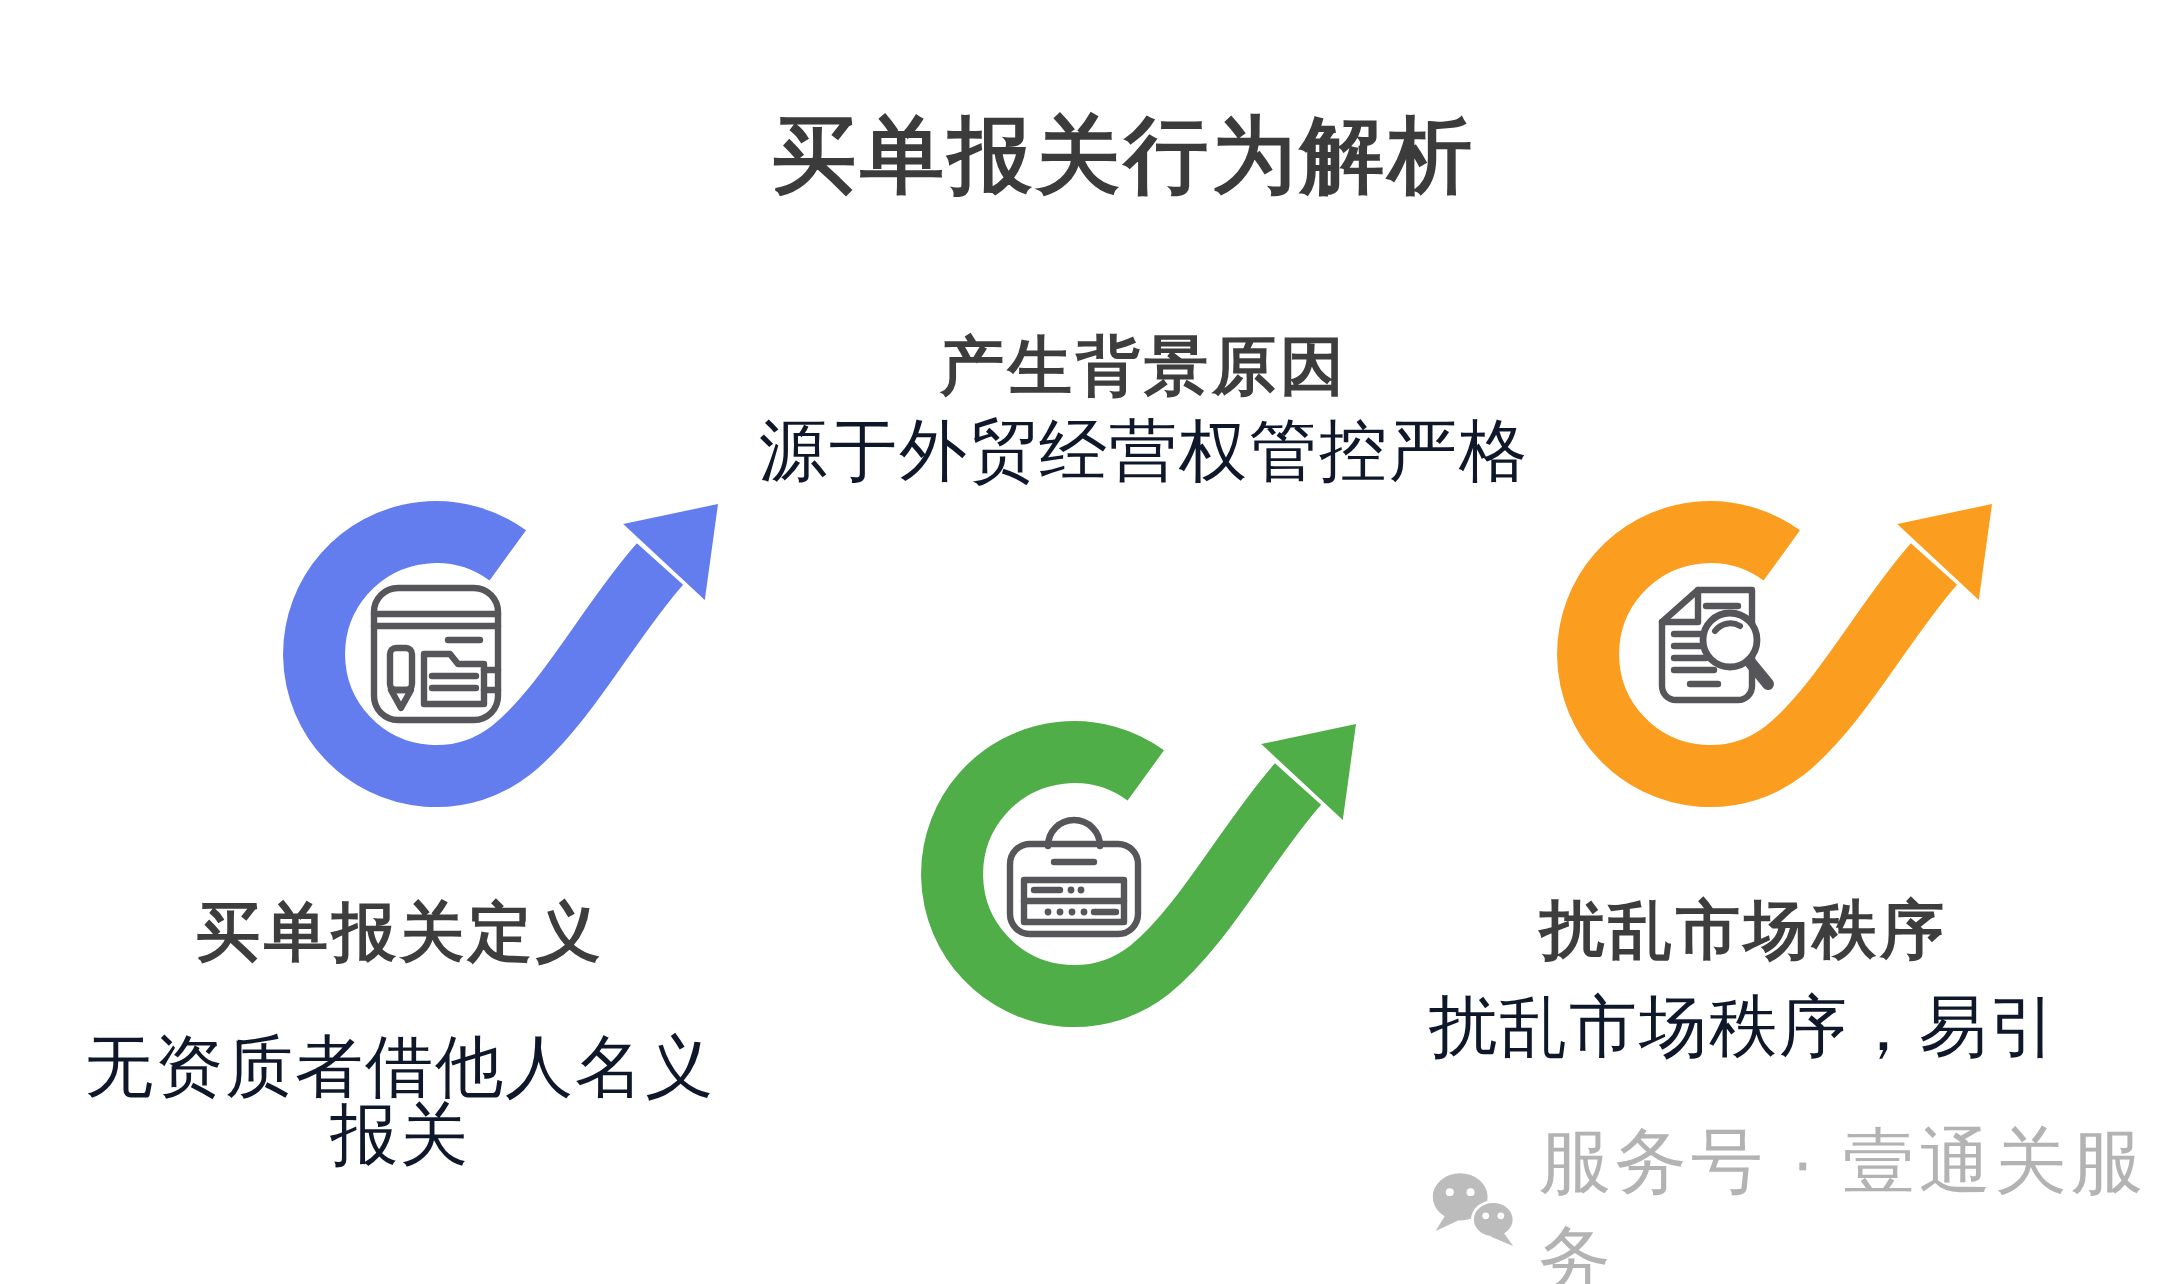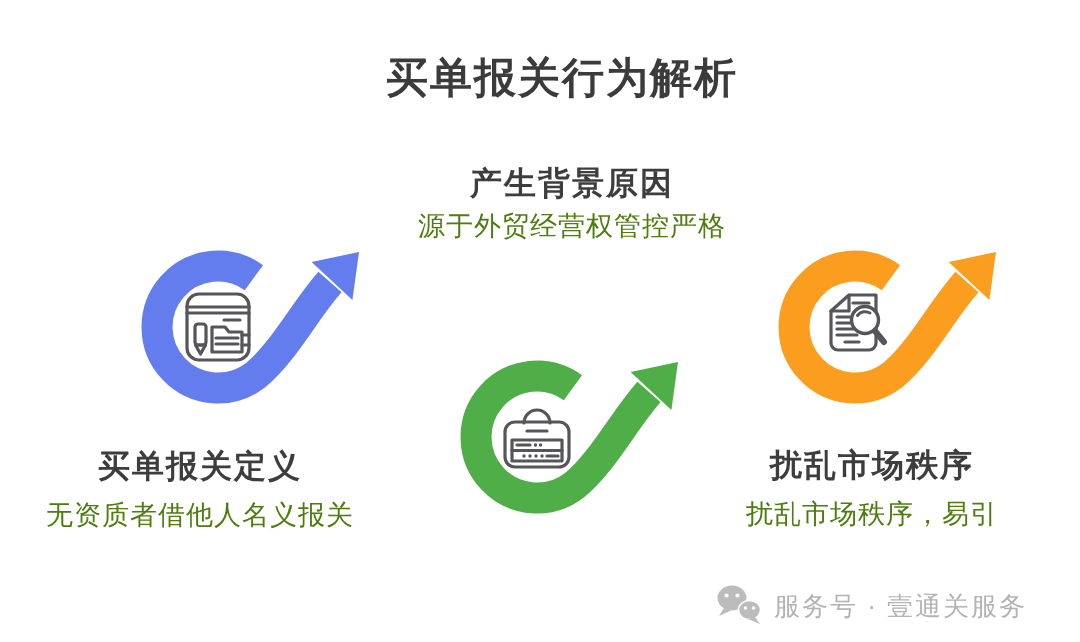--- a/index.html
+++ b/index.html
@@ -10,33 +10,33 @@
   .title{
     position:absolute;top:50px;left:12px;width:1080px;text-align:center;
     font-size:42px;font-weight:700;color:#3b3b3b;letter-spacing:2px;
     padding-left:20px;box-sizing:border-box;
   }
   .caption{position:absolute;text-align:center;}
   .caption .heading{
     font-size:32px;font-weight:700;color:#3d3d3d;letter-spacing:2px;line-height:40px;
   }
   .caption .subtitle{
-    font-size:27px;color:#4d7c0f;letter-spacing:1px;line-height:34px;
+    font-size:34px;color:#0f172a;letter-spacing:1px;line-height:34px;
   }
   .caption-top{left:372px;top:163px;width:400px;}
   .caption-top .subtitle{margin-top:6px;}
   .caption-left{left:30px;top:446px;width:340px;}
-  .caption-left .subtitle{margin-top:12px;}
+  .caption-left .subtitle{margin-top:31px;}
   .caption-right{left:702px;top:445px;width:340px;}
   .caption-right .subtitle{margin-top:12px;}
   .swoosh,.lineicon{position:absolute;}
   .footer{
     position:absolute;left:714px;top:582px;height:48px;
     display:flex;align-items:center;gap:10px;
-    color:#b3b3b3;font-size:26px;letter-spacing:2px;
+    color:#b3b3b3;font-size:36px;letter-spacing:2px;
   }
 </style>
 </head>
 <body>
 
 <div class="canvas">
 
   <div class="title">买单报关行为解析</div>
 
   <div class="caption caption-top">

